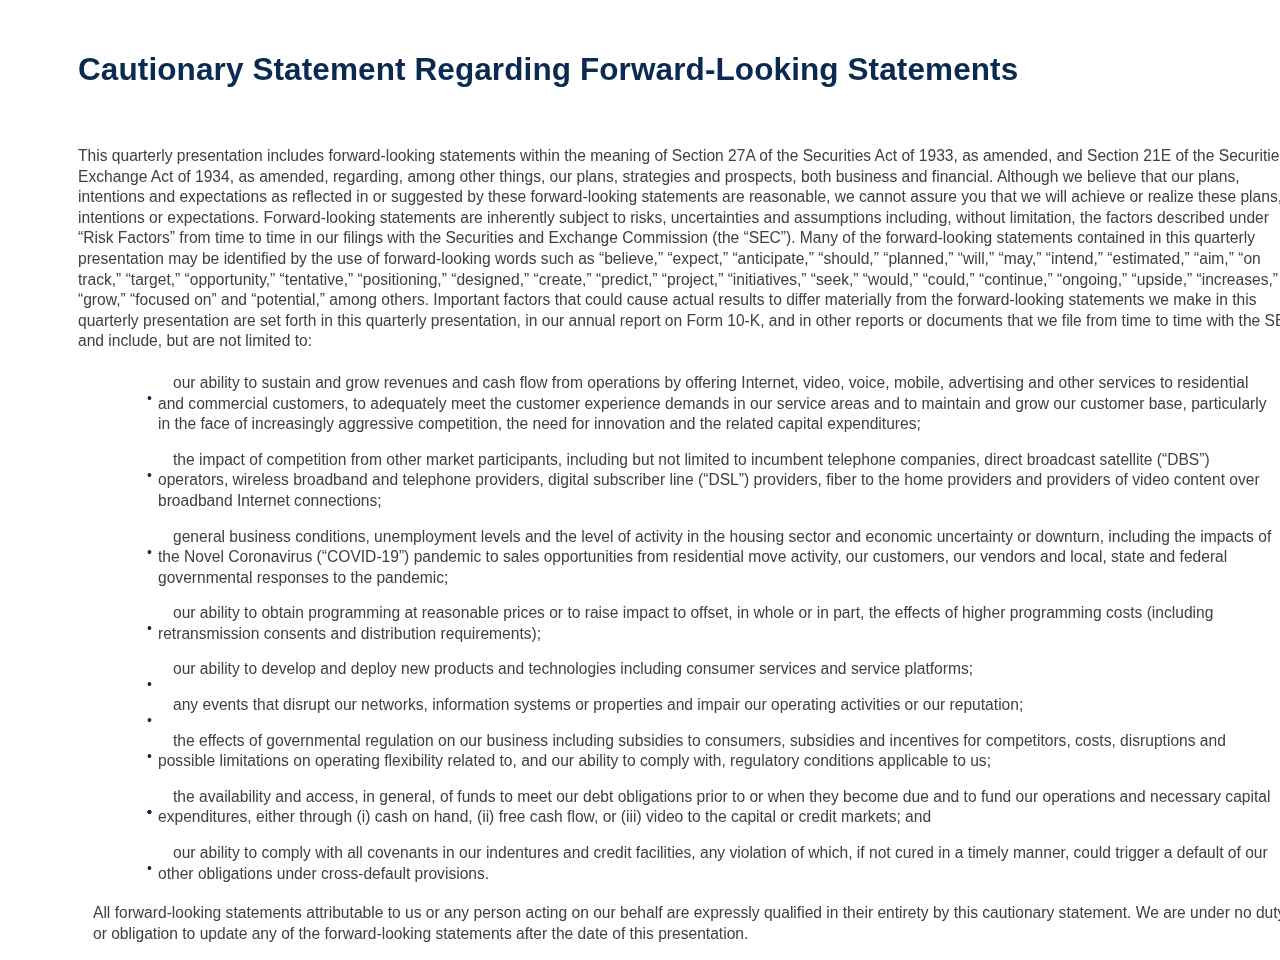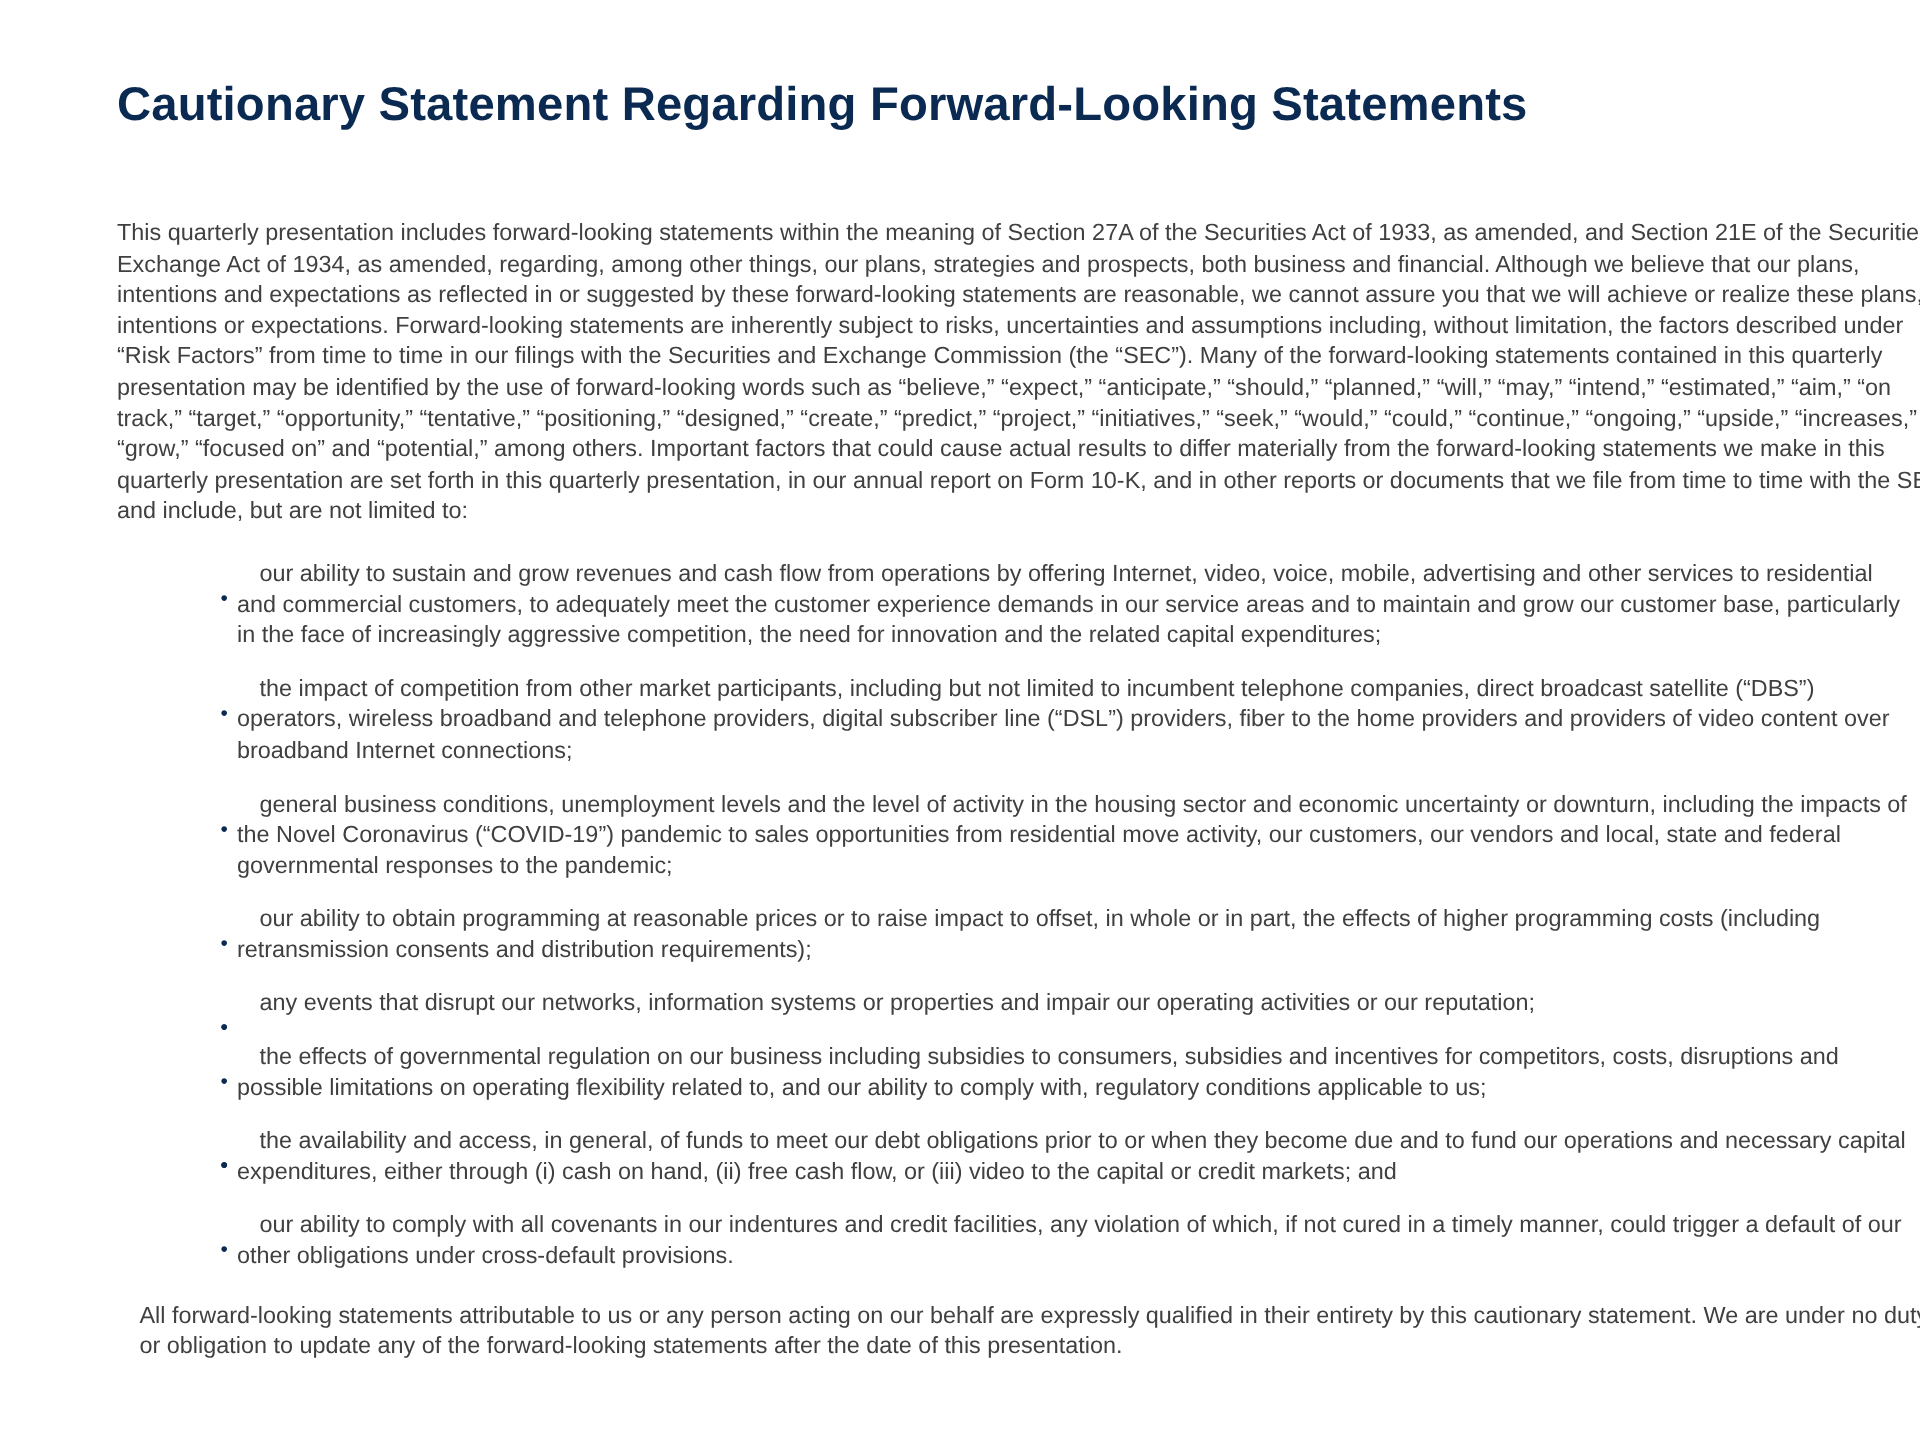--- a/index.html
+++ b/index.html
@@ -123,21 +123,21 @@
 <h1 class="slide-title">Cautionary Statement Regarding Forward-Looking Statements</h1>
 
 <div class="body-area">
   <p class="intro-para">This quarterly presentation includes forward-looking statements within the meaning of Section 27A of the Securities Act of 1933, as amended, and Section 21E of the Securities Exchange Act of 1934, as amended, regarding, among other things, our plans, strategies and prospects, both business and financial. Although we believe that our plans, intentions and expectations as reflected in or suggested by these forward-looking statements are reasonable, we cannot assure you that we will achieve or realize these plans, intentions or expectations. Forward-looking statements are inherently subject to risks, uncertainties and assumptions including, without limitation, the factors described under “Risk Factors” from time to time in our filings with the Securities and Exchange Commission (the “SEC”). Many of the forward-looking statements contained in this quarterly presentation may be identified by the use of forward-looking words such as “believe,” “expect,” “anticipate,” “should,” “planned,” “will,” “may,” “intend,” “estimated,” “aim,” “on track,” “target,” “opportunity,” “tentative,” “positioning,” “designed,” “create,” “predict,” “project,” “initiatives,” “seek,” “would,” “could,” “continue,” “ongoing,” “upside,” “increases,” “grow,” “focused on” and “potential,” among others.  Important factors that could cause actual results to differ materially from the forward-looking statements we make in this quarterly presentation are set forth in this quarterly presentation, in our annual report on Form 10-K, and in other reports or documents that we file from time to time with the SEC, and include, but are not limited to:</p>
 
   <ul class="risk-list">
     <li class="risk-item"><span class="risk-bullet">•</span><span>our ability to sustain and grow revenues and cash flow from operations by offering Internet, video, voice, mobile, advertising and other services to residential and commercial customers, to adequately meet the customer experience demands in our service areas and to maintain and grow our customer base, particularly in the face of increasingly aggressive competition, the need for innovation and the related capital expenditures;</span></li>
     <li class="risk-item"><span class="risk-bullet">•</span><span>the impact of competition from other market participants, including but not limited to incumbent telephone companies, direct broadcast satellite (“DBS”) operators, wireless broadband and telephone providers, digital subscriber line (“DSL”) providers, fiber to the home providers and providers of video content over broadband Internet connections;</span></li>
     <li class="risk-item"><span class="risk-bullet">•</span><span>general business conditions, unemployment levels and the level of activity in the housing sector and economic uncertainty or downturn, including the impacts of the Novel Coronavirus (“COVID-19”) pandemic to sales opportunities from residential move activity, our customers, our vendors and local, state and federal governmental responses to the pandemic;</span></li>
     <li class="risk-item"><span class="risk-bullet">•</span><span>our ability to obtain programming at reasonable prices or to raise impact to offset, in whole or in part, the effects of higher programming costs (including retransmission consents and distribution requirements);</span></li>
-    <li class="risk-item"><span class="risk-bullet">•</span></li>
+    <li class="risk-item"><span class="risk-bullet">•</span><span>our ability to develop and deploy new products and technologies including consumer services and service platforms;</span></li>
     <li class="risk-item"><span class="risk-bullet">•</span><span>any events that disrupt our networks, information systems or properties and impair our operating activities or our reputation;</span></li>
     <li class="risk-item"><span class="risk-bullet">•</span><span>the effects of governmental regulation on our business including subsidies to consumers, subsidies and incentives for competitors, costs, disruptions and possible limitations on operating flexibility related to, and our ability to comply with, regulatory conditions applicable to us;</span></li>
     <li class="risk-item"><span class="risk-bullet">•</span></li>
     <li class="risk-item"><span class="risk-bullet">•</span></li>
     <li class="risk-item"><span class="risk-bullet">•</span><span>the availability and access, in general, of funds to meet our debt obligations prior to or when they become due and to fund our operations and necessary capital expenditures, either through (i) cash on hand, (ii) free cash flow, or (iii) video to the capital or credit markets; and</span></li>
     <li class="risk-item"><span class="risk-bullet">•</span><span>our ability to comply with all covenants in our indentures and credit facilities, any violation of which, if not cured in a timely manner, could trigger a default of our other obligations under cross-default provisions.</span></li>
   </ul>
 
   <p class="closing-para">All forward-looking statements attributable to us or any person acting on our behalf are expressly qualified in their entirety by this cautionary statement. We are under no duty or obligation to update any of the forward-looking statements after the date of this presentation.</p>
 </div>

